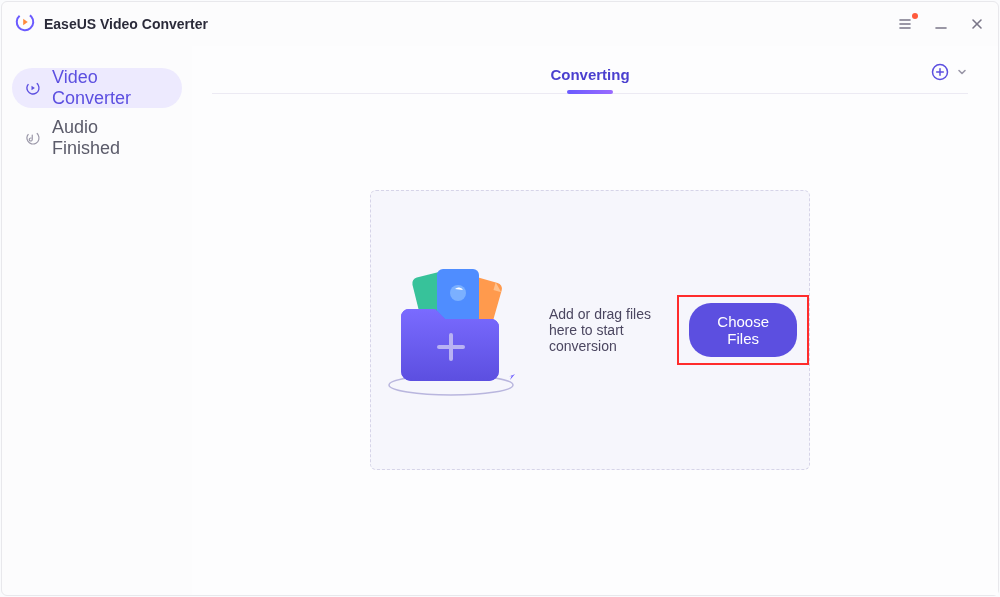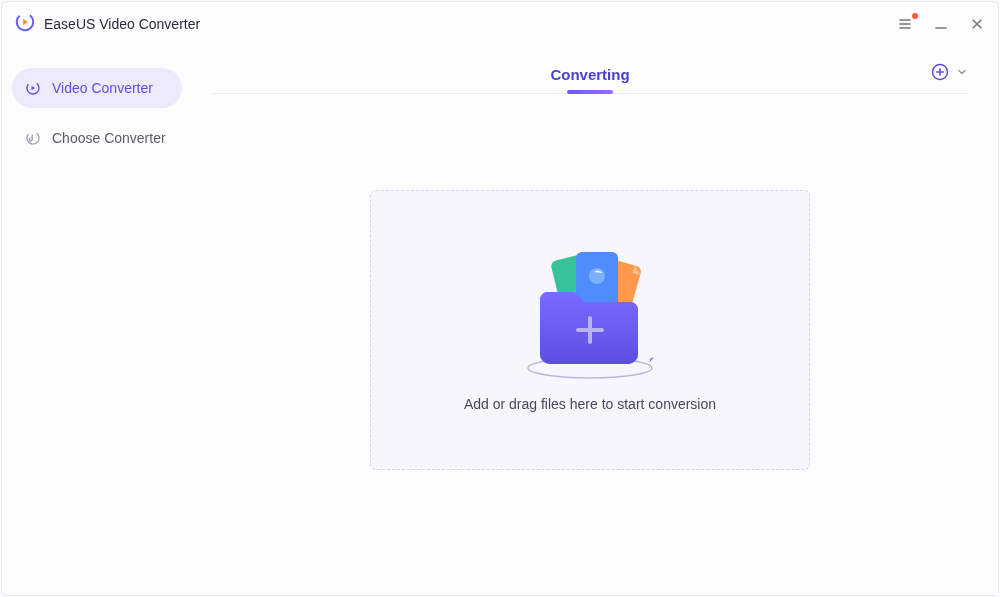--- a/index.html
+++ b/index.html
@@ -29,21 +29,21 @@
       position: relative;
     }
     .logo-wrap {
       display: flex;
       align-items: center;
       gap: 8px;
     }
     .app-title {
       font-size: 14px;
       color: #2b2b3a;
-      font-weight: 400;
+      font-weight: 700;
     }
     .title-controls {
       position: absolute;
       right: 12px;
       top: 0;
       height: 44px;
       display: flex;
       align-items: center;
       gap: 18px;
     }
@@ -75,21 +75,21 @@
     }
     .sidebar-item {
       height: 40px;
       border-radius: 20px;
       display: flex;
       align-items: center;
       gap: 10px;
       padding: 0 12px;
       cursor: pointer;
       color: #5b5b6a;
-      font-size: 14px;
+      font-size: 18px;
     }
     .sidebar-item.active {
       background: #edeafe;
       color: #5c4fe0;
       font-weight: 500;
     }
     .sidebar-icon { width: 18px; height: 18px; flex-shrink: 0; }
     .main {
       flex: 1;
       padding: 10px 30px 20px 20px;
@@ -150,21 +150,21 @@
       cursor: pointer;
     }
     .dropzone {
       margin: 96px auto 0;
       width: 440px;
       height: 280px;
       border: 1px dashed #d6d4e8;
       border-radius: 6px;
       background: #f6f6fc;
       display: flex;
-      flex-direction: column;
+      flex-direction: row;
       align-items: center;
       justify-content: center;
       gap: 18px;
     }
     .illustration {
       width: 160px; height: 130px;
       position: relative;
     }
     .drop-text {
       color: #4b4660;
@@ -235,21 +235,21 @@
         <span>Video Converter</span>
       </div>
 
       <div class="sidebar-item">
         <span class="sidebar-icon">
           <svg width="18" height="18" viewBox="0 0 24 24">
             <circle cx="12" cy="12" r="8" fill="none" stroke="#9a97a8" stroke-width="1.6" stroke-dasharray="34 12" transform="rotate(-30 12 12)"></circle>
             <path d="M11 8 v6 a2 2 0 1 1 -1.8 -2" fill="none" stroke="#9a97a8" stroke-width="1.6" stroke-linecap="round"></path>
           </svg>
         </span>
-        <span>Choose Converter</span>
+        <span>Audio Finished</span>
       </div>
 
     </aside>
 
     <main class="main">
       <div class="tabs-row">
         <div class="tab active">
           <span>Converting</span>
         </div>
 
@@ -290,17 +290,20 @@
                 <stop offset="1" stop-color="#5c4fe0"></stop>
               </linearGradient>
             </defs>
             <g stroke="#b9b2f3" stroke-width="4" stroke-linecap="round">
               <line x1="80" y1="70" x2="80" y2="94"></line>
               <line x1="68" y1="82" x2="92" y2="82"></line>
             </g>
           </svg>
         </div>
         <div class="drop-text">Add or drag files here to start conversion</div>
+        <div class="choose-wrap">
+          <button class="choose-btn">Choose Files</button>
+        </div>
       </div>
     </main>
 
   </div>
 </div>
 
 </body></html>

